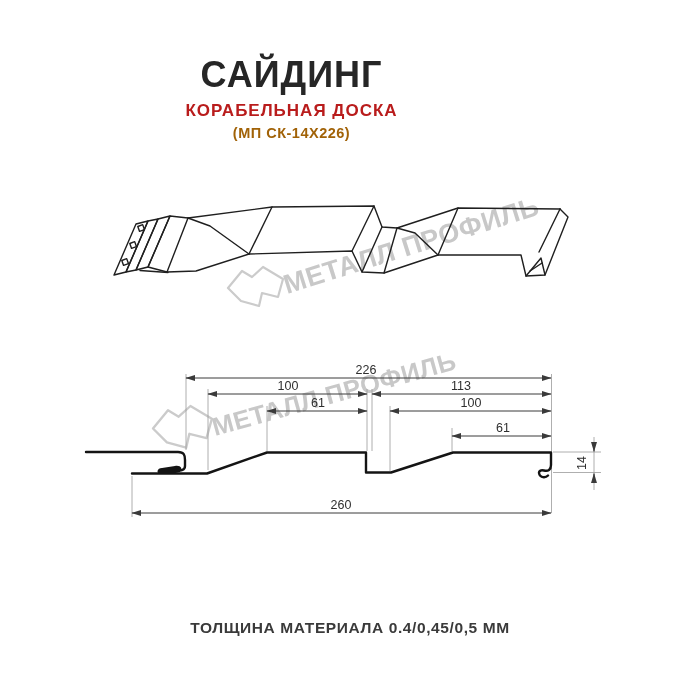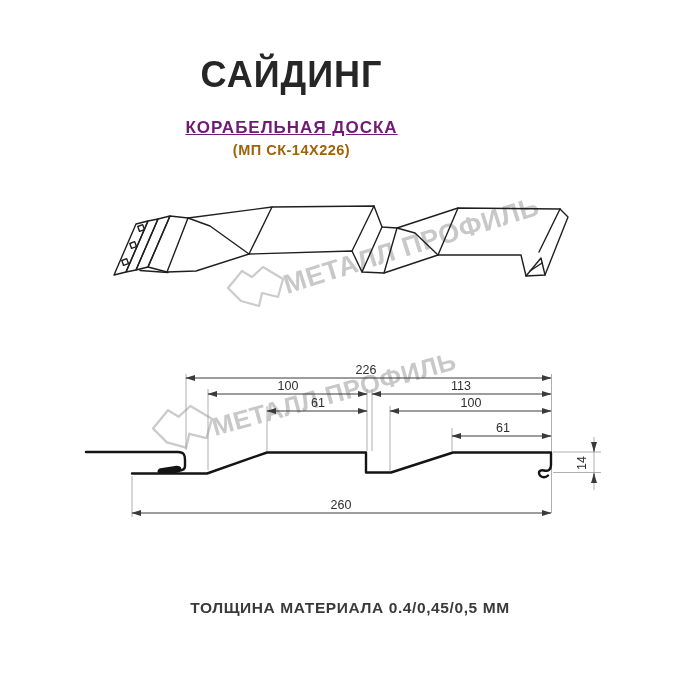--- a/index.html
+++ b/index.html
@@ -1,22 +1,22 @@
 <!DOCTYPE html>
 <html><head>
 <meta charset="utf-8">
 <style>
   html,body{margin:0;padding:0;background:#ffffff;}
   .page{position:relative;width:700px;height:700px;background:#ffffff;overflow:hidden;
         font-family:"Liberation Sans", sans-serif;}
   .header{position:absolute;top:57px;left:0;width:583px;text-align:center;}
   .title{font-size:36px;font-weight:800;letter-spacing:1px;color:#262626;line-height:1;}
-  .subtitle{margin-top:26px;font-size:17px;font-weight:700;letter-spacing:1px;color:#701a75;line-height:1;text-decoration:underline;}
+  .subtitle{margin-top:9px;font-size:17px;font-weight:700;letter-spacing:1px;color:#b91c1c;line-height:1;}
   .code{margin-top:7px;font-size:14.5px;font-weight:600;letter-spacing:0.5px;color:#a16207;line-height:1;}
-  .footer{position:absolute;top:599px;left:0;width:700px;text-align:center;
+  .footer{position:absolute;top:619px;left:0;width:700px;text-align:center;
           font-size:15.5px;font-weight:600;letter-spacing:0.6px;color:#3a3a3a;}
   svg{position:absolute;left:0;top:0;}
   .ext{stroke:#9a9a9a;stroke-width:0.8;fill:none;}
   .dim{stroke:#3a3a3a;stroke-width:1;fill:none;}
   .dimtxt{font-size:12.5px;fill:#2f2f2f;text-anchor:middle;}
   .prof{stroke:#141414;stroke-width:2.4;fill:none;stroke-linejoin:round;stroke-linecap:round;}
   .seg{stroke:#1f1f1f;stroke-width:1.4;fill:none;stroke-linejoin:round;stroke-linecap:round;}
   .wm{fill:#c8c8c8;font-weight:700;}
   .wmlogo{stroke:#cbcbcb;stroke-width:2.2;fill:none;stroke-linejoin:round;}
 </style>

